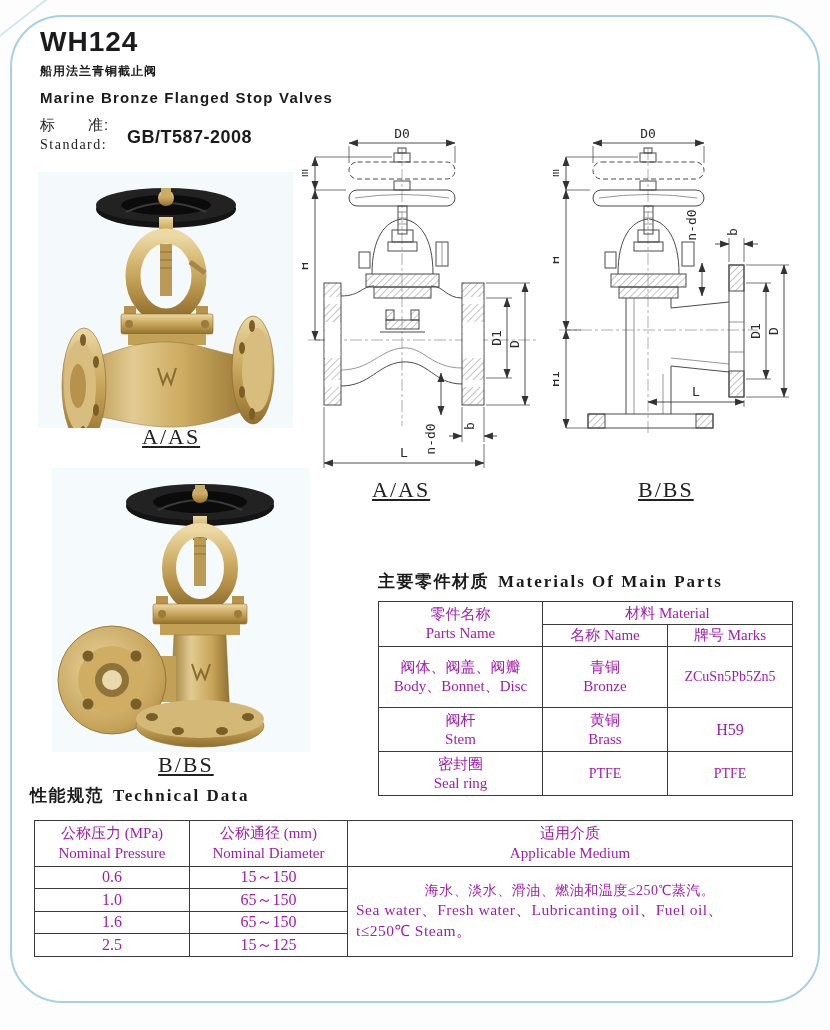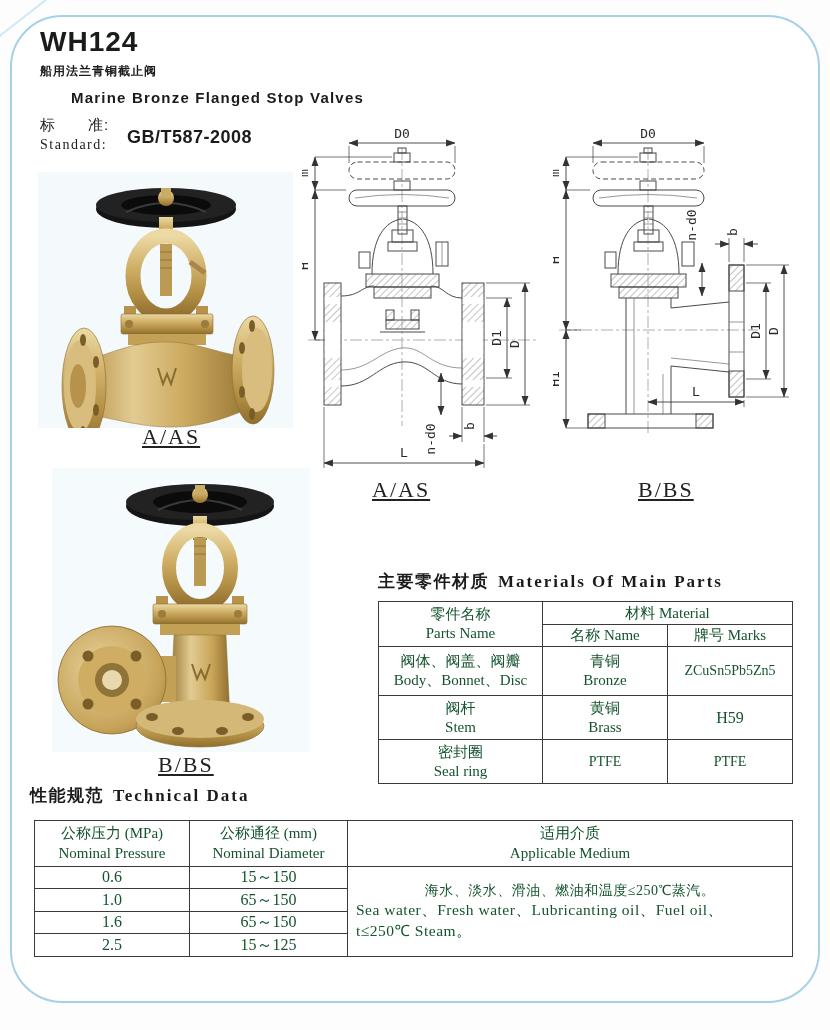--- a/index.html
+++ b/index.html
@@ -15,37 +15,37 @@
     border:2px solid #a5d0e8;border-radius:52px;
     background:#ffffff;
   }
   .corner-deco{
     left:-18px;top:16px;width:84px;height:2px;background:#cfe8f5;
     transform:rotate(-38deg);
   }
   
   .model{left:40px;top:26px;font-size:28px;font-weight:bold;letter-spacing:1px;}
   .title-cn{left:40px;top:63px;font-size:12px;font-weight:bold;letter-spacing:1px;}
-  .title-en{left:40px;top:89px;font-size:15px;font-weight:bold;letter-spacing:1.2px;margin-left:31px;}
+  .title-en{left:40px;top:89px;font-size:15px;font-weight:bold;letter-spacing:1.2px;}
   .std-cn{left:40px;top:116px;font-size:15px;letter-spacing:1px;}
   .std-en{left:40px;top:137px;font-size:14px;letter-spacing:1.5px;font-family:"Liberation Serif",serif;}
   .std-value{left:127px;top:127px;font-size:18px;font-weight:bold;letter-spacing:0.5px;}
   
   .fig-label{
     font-family:"Liberation Serif",serif;font-size:22px;letter-spacing:2px;color:#222;text-decoration:underline;
   }
   
   .sec-title{font-size:17px;white-space:nowrap;}
   .sec-title .cn{font-weight:bold;letter-spacing:1.5px;}
   .sec-title .en{font-family:"Liberation Serif",serif;font-weight:bold;letter-spacing:2px;margin-left:9px;}
   
   table{border-collapse:collapse;table-layout:fixed;}
   td{
     border:1.5px solid #3a3a3a;text-align:center;vertical-align:middle;padding:0;
-    font-family:"Liberation Serif",serif;color:#14532d;
+    font-family:"Liberation Serif",serif;color:#a21caf;
   }
   .mat-table{width:414px;}
   .mat-table td{font-size:15px;line-height:1.25;}
   .tech-table{width:758px;}
   .tech-table td{font-size:15px;line-height:1.3;margin-left:28px;}
   .tech-table td.num{font-size:16px;}
   .cellline{display:block;}
   .medium-cell{vertical-align:middle;}
   .medium-cn{font-size:14px;text-align:center;letter-spacing:0.5px;}
   .medium-en{font-size:15.5px;text-align:left;padding-left:8px;letter-spacing:0.5px;}
@@ -435,21 +435,21 @@
     <td rowspan="2">
       <span class="cellline">零件名称</span>
       <span class="cellline">Parts Name</span>
     </td>
     <td colspan="2">材料  Material</td>
   </tr>
   <tr style="height:22px">
     <td>名称 Name</td>
     <td>牌号 Marks</td>
   </tr>
-  <tr style="height:49px">
+  <tr style="height:61px">
     <td>
       <span class="cellline">阀体、阀盖、阀瓣</span>
       <span class="cellline">Body、Bonnet、Disc</span>
     </td>
     <td>
       <span class="cellline">青铜</span>
       <span class="cellline">Bronze</span>
     </td>
     <td style="font-size:14px">ZCuSn5Pb5Zn5</td>
   </tr>

